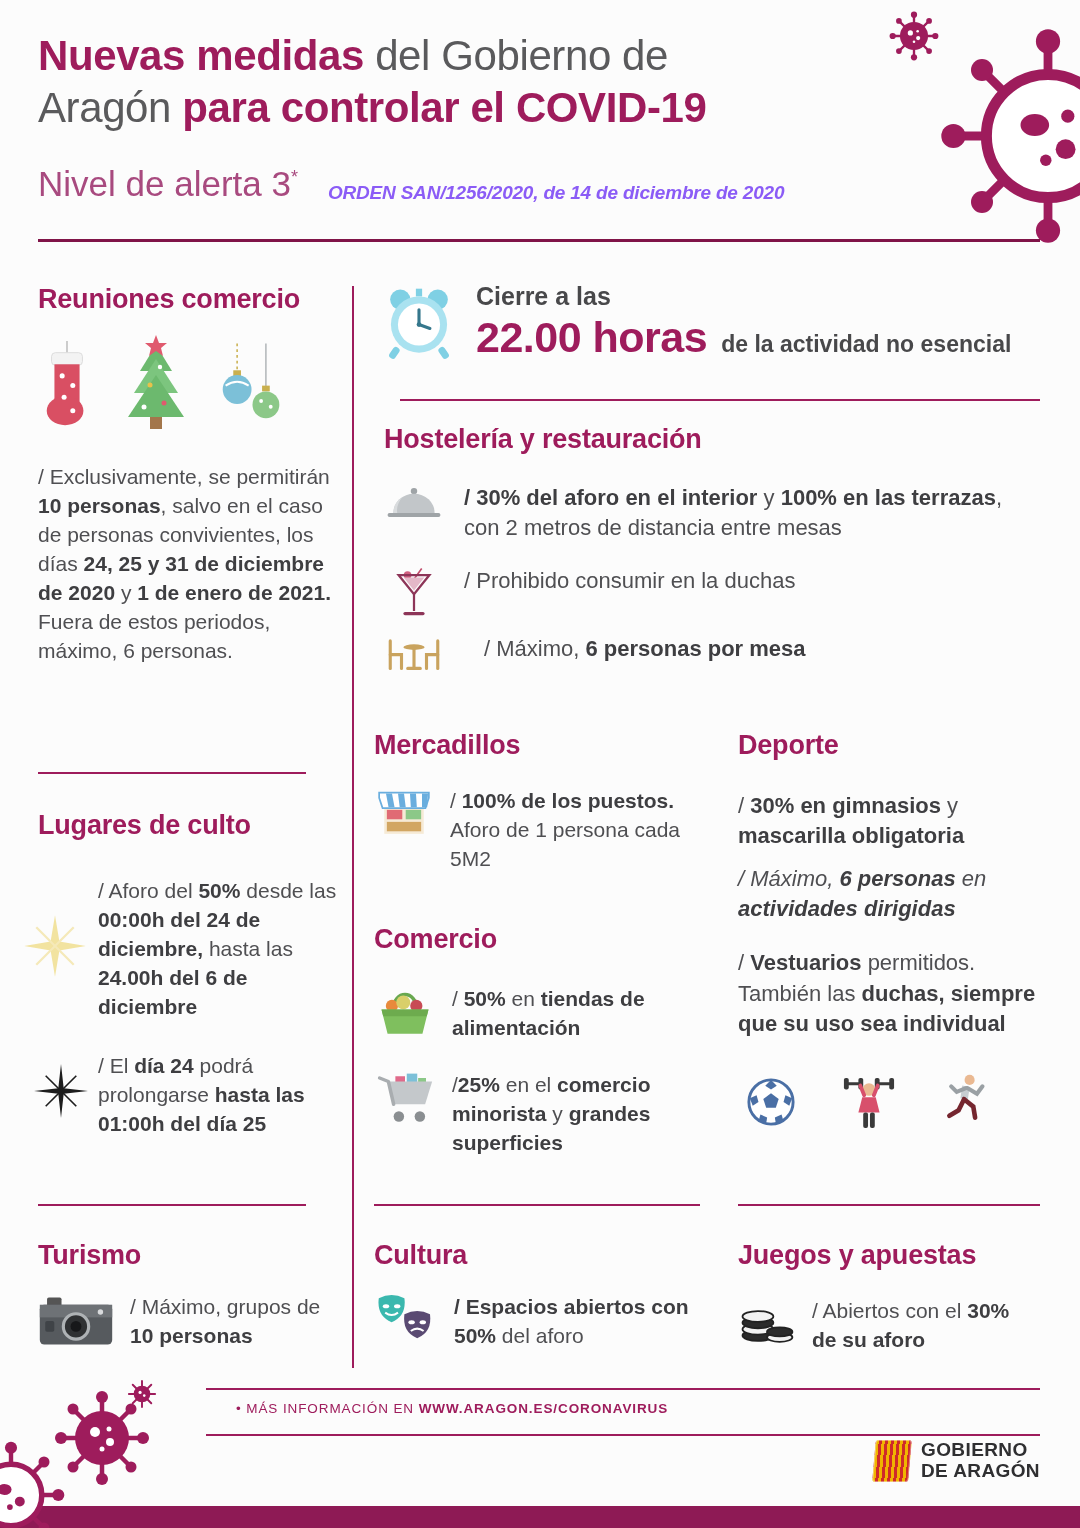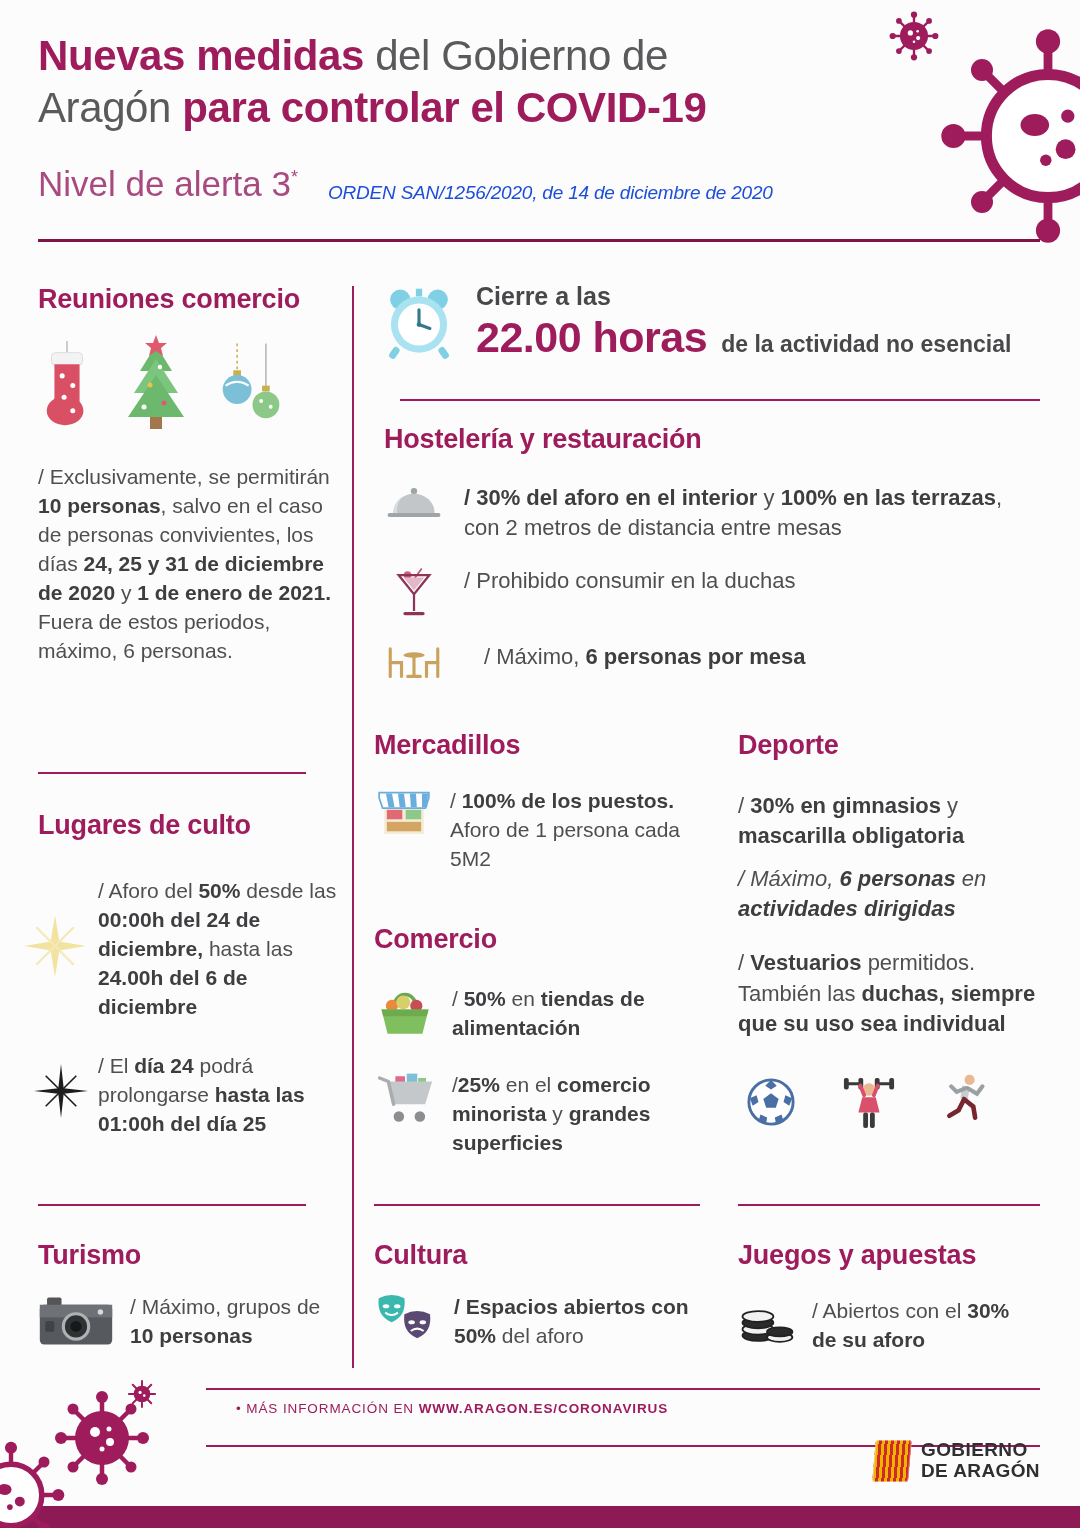--- a/index.html
+++ b/index.html
@@ -7,21 +7,21 @@
   .page { position:relative; width:1080px; height:1528px; margin:0 auto; background:#fcfcfc;
           overflow:hidden; color:var(--text,#4f4f52); }
 
   
   .header { position:absolute; left:38px; top:30px; width:830px; }
   .title-line { font-size:42px; line-height:1.24; font-weight:400; color:#5a5a5c; letter-spacing:-0.4px; }
   .title-line .accent-b { color:var(--accent,#9e1c5c); font-weight:700; }
   .alert-row { margin-top:30px; display:flex; align-items:flex-end; gap:30px; }
   .alert-level { font-size:35px; color:#a84a7f; }
   .alert-level sup { font-size:18px; }
-  .order-ref { font-size:19px; font-style:italic; font-weight:400; color:#1d4ed8; letter-spacing:-0.2px; }
+  .order-ref { font-size:19px; font-style:italic; font-weight:700; color:#8b5cf6; letter-spacing:-0.2px; }
   .rule { background:var(--accent,#9e1c5c); height:2px; position:absolute; }
   .rule-header { left:38px; top:239px; width:1002px; height:3px; background:var(--accent-dark,#801448); }
 
   
   .sec { position:absolute; }
   .sec-title { font-size:27px; font-weight:700; color:var(--accent,#9e1c5c); letter-spacing:-0.2px; }
   .txt { font-size:21px; line-height:1.38; color:var(--text,#4f4f52); }
   .txt .b { font-weight:700; color:#3e3e41; }
   .row-item { display:flex; gap:16px; align-items:flex-start; }
   .icon-col { flex:0 0 auto; display:flex; justify-content:center; }
@@ -51,21 +51,21 @@
   .closure-l2 { margin-top:2px; display:flex; align-items:baseline; gap:14px; }
   .closure-time { font-size:43px; font-weight:700; color:var(--accent,#9e1c5c); letter-spacing:-0.5px; }
   .closure-suffix { font-size:23px; font-weight:700; color:#48484a; }
   .rule-closure { left:400px; top:399px; width:640px; }
 
   
   .sec-host { left:384px; top:424px; width:656px; }
   .h-row { display:flex; gap:20px; align-items:flex-start; }
   .h-row .icon-col { width:60px; flex:0 0 60px; }
   .h-row .txt { font-size:22px; width:560px; }
-  .h-row1 { margin-top:28px; } .h-row2 { margin-top:22px; } .h-row3 { margin-top:22px;gap:40px; }
+  .h-row1 { margin-top:28px; } .h-row2 { margin-top:22px; } .h-row3 { margin-top:14px;gap:40px; }
 
   
   .sec-merc { left:374px; top:730px; width:322px; }
   .sec-merc .row-item { margin-top:26px; }
   .sec-com  { left:374px; top:924px; width:332px; }
   .sec-com .row-item.first { margin-top:30px; }
   .sec-com .row-item.second { margin-top:28px; }
   .rule-cult { left:374px; top:1204px; width:326px; }
   .sec-cult { left:374px; top:1240px; width:326px; }
   .sec-cult .row-item { margin-top:22px; }
@@ -76,21 +76,21 @@
   .dep-p1 { margin-top:30px; } .dep-p2 { margin-top:12px;font-style:italic; } .dep-p3 { margin-top:24px; }
   .sports-row { margin-top:32px; display:flex; align-items:center; gap:46px; padding-left:8px; }
   .rule-jue { left:738px; top:1204px; width:302px; }
   .sec-jue { left:738px; top:1240px; width:302px; }
   .sec-jue .row-item { margin-top:26px; }
   .sec-jue .txt { width:212px; }
 
   
   .footer-band { position:absolute; left:206px; top:1388px; width:834px;
                  border-top:2px solid var(--accent,#9e1c5c); border-bottom:2px solid var(--accent,#9e1c5c);
-                 padding:11px 0 29px 30px; }
+                 padding:11px 0 18px 30px; }
   .footer-info { color:var(--accent,#9e1c5c); font-size:13.5px; letter-spacing:0.9px; }
   .footer-info .b { font-weight:700; }
   .gov-logo { position:absolute; right:40px; top:1440px; display:flex; align-items:center; gap:11px; }
   .aragon-flag { width:36px; height:42px; border-radius:3px; transform:skewX(-5deg);
                  background:repeating-linear-gradient(90deg,#f0b400 0 3px,#cf2a2a 3px 6px);
                  box-shadow:inset 0 0 0 1px rgba(255,255,255,.4); }
   .gov-logo-text { font-weight:700; color:#2f2f31; font-size:19px; line-height:1.1; letter-spacing:0.4px; }
   .bottom-bar { position:absolute; left:0; bottom:0; width:100%; height:22px; background:var(--bar,#8e1a55); }
 
   

